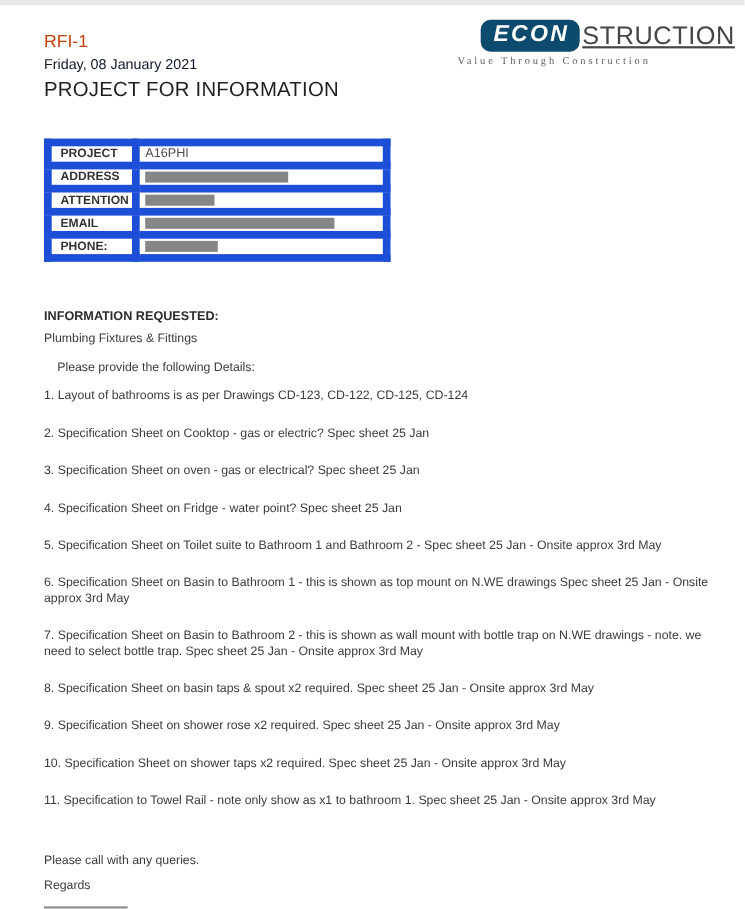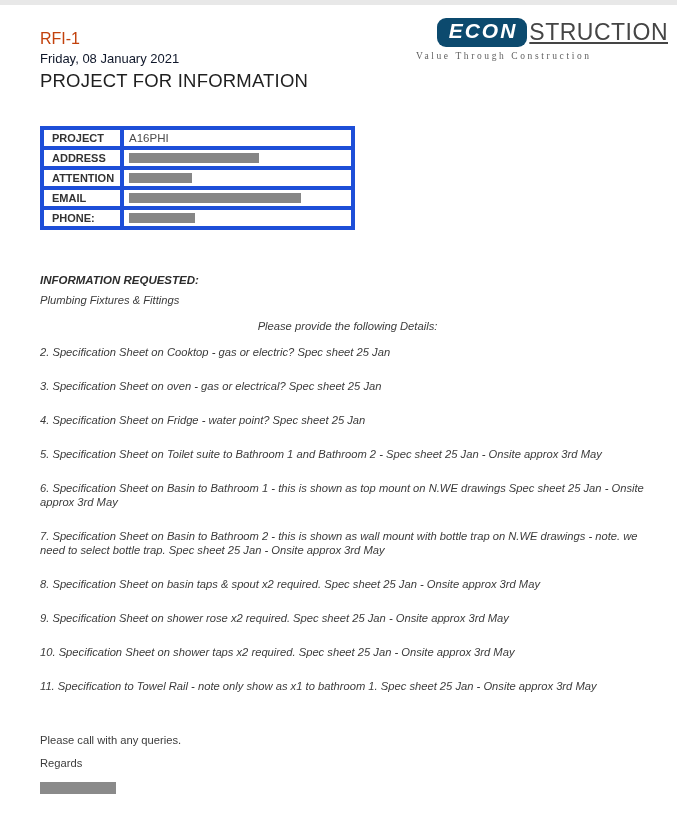--- a/index.html
+++ b/index.html
@@ -36,40 +36,40 @@
   .tagline { font-size: 9.5px; letter-spacing: 2.6px; color: #5f5f5f; margin-top: 4px; white-space: nowrap; font-family: Liberation Serif, serif; }
 
   
   .details-table {
     margin: 35px 0 0 40px;
     border-collapse: collapse;
     width: 315px;
     table-layout: fixed;
   }
   .details-table td {
-    border: 4px solid #1d4ed8;
+    border: 7px solid #1d4ed8;
     height: 20px;
     vertical-align: middle;
   }
   .details-table td.lbl {
     width: 80px; font-weight: bold; font-size: 11px; color: #333333; padding-left: 8px;
   }
   .details-table td.val { font-size: 11.5px; color: #4c4c4c; padding-left: 5px; }
   .redact-bar { height: 10px; background: #868686; }
   .bar-address { width: 130px; }
   .bar-attention { width: 63px; }
   .bar-email { width: 172px; }
   .bar-phone { width: 66px; }
 
   
-  .info { margin: 43px 22px 0 40px; width: 615px; font-size: 11.2px; color: #3b3b3b; font-style: italic; }
+  .info { margin: 43px 22px 0 40px; width: 615px; font-size: 11.2px; color: #3b3b3b; }
   .info p { line-height: 14px; }
   .info-heading { font-weight: bold; font-size: 11.5px; color: #2c2c2c; margin: 0 0 6px; }
   .info-subject { margin: 0 0 6px; }
-  .info-intro { margin: 12px; text-align: center; }
+  .info-intro { margin: 12px; }
   .info-item { margin: 0 0 20px; }
   .info-item.first { margin: 0 0 20px; }
 
   
   .footer { margin: 40px 0 0 40px; font-size: 11.2px; color: #3b3b3b; }
   .footer p { line-height: 14px; margin: 0; }
   .footer-signoff { margin-top: 9px !important; }
   .signature-bar { width: 76px; height: 12px; background: #8a8a8a; margin-top: 12px; }
 </style>
 </head>
@@ -123,20 +123,21 @@
           <div class="redact-bar bar-phone"></div>
         </td>
     </tr>
   </tbody>
 </table>
 
 <div class="info">
   <p class="info-heading">INFORMATION REQUESTED:</p>
   <p class="info-subject">Plumbing Fixtures &amp; Fittings</p>
   <p class="info-intro">Please provide the following Details:</p>
+  <p class="info-item first">1. Layout of bathrooms is as per Drawings CD-123, CD-122, CD-125, CD-124</p>
   <p class="info-item">2. Specification Sheet on Cooktop - gas or electric? Spec sheet 25 Jan</p>
   <p class="info-item">3. Specification Sheet on oven - gas or electrical? Spec sheet 25 Jan</p>
   <p class="info-item">4. Specification Sheet on Fridge - water point? Spec sheet 25 Jan</p>
   <p class="info-item">5. Specification Sheet on Toilet suite to Bathroom 1 and Bathroom 2 - Spec sheet 25 Jan - Onsite approx 3rd May</p>
   <p class="info-item">6. Specification Sheet on Basin to Bathroom 1 - this is shown as top mount on N.WE drawings Spec sheet 25 Jan - Onsite approx 3rd May</p>
   <p class="info-item">7. Specification Sheet on Basin to Bathroom 2 - this is shown as wall mount with bottle trap on N.WE drawings - note. we need to select bottle trap. Spec sheet 25 Jan - Onsite approx 3rd May</p>
   <p class="info-item">8. Specification Sheet on basin taps &amp; spout x2 required. Spec sheet 25 Jan - Onsite approx 3rd May</p>
   <p class="info-item">9. Specification Sheet on shower rose x2 required. Spec sheet 25 Jan - Onsite approx 3rd May</p>
   <p class="info-item">10. Specification Sheet on shower taps x2 required. Spec sheet 25 Jan - Onsite approx 3rd May</p>
   <p class="info-item">11. Specification to Towel Rail - note only show as x1 to bathroom 1. Spec sheet 25 Jan - Onsite approx 3rd May</p>

